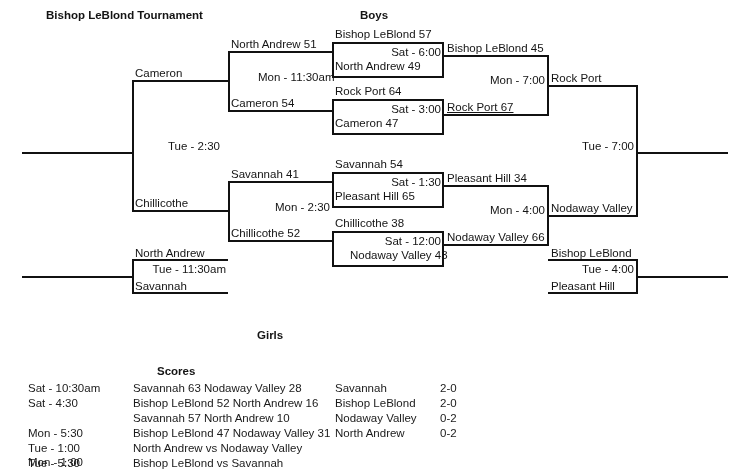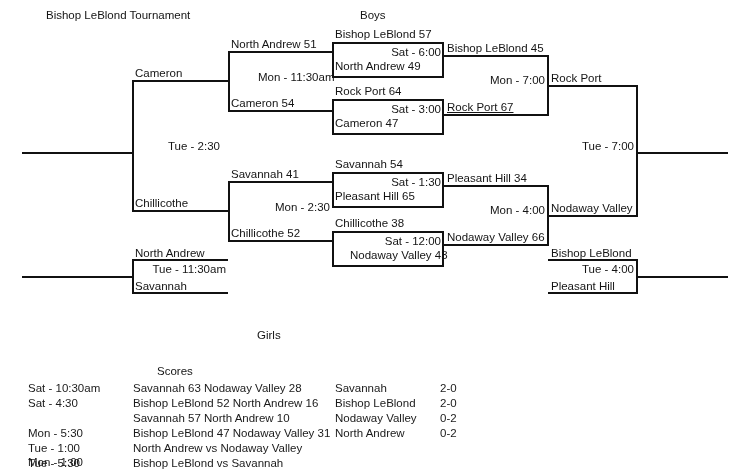--- a/index.html
+++ b/index.html
@@ -17,21 +17,21 @@
   }
 
   
   .txt {
     position: absolute;
     font-size: 11.5px;
     line-height: 14px;
     white-space: nowrap;
     color: #141414;
   }
-  .bold { font-weight: normal; padding-left: 24px; }
+  .bold { font-weight: bold; padding-left: 24px; }
   .right { text-align: right; }
 
   
   .hline {
     position: absolute;
     background: #111111;
     height: 2px;
   }
   .vline {
     position: absolute;

